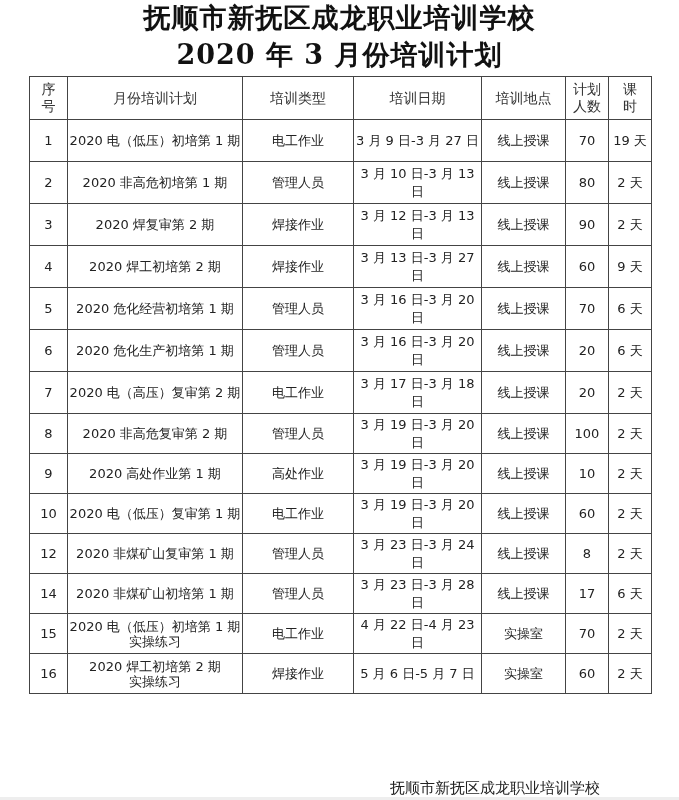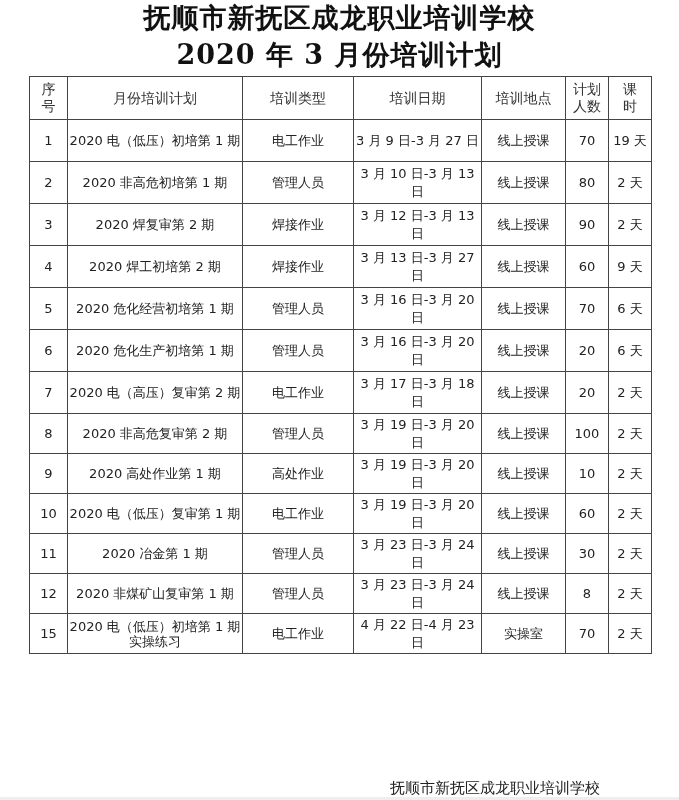--- a/index.html
+++ b/index.html
@@ -148,43 +148,52 @@
       <tr class="r-mid">
         <td>10</td>
         <td class="name"><span>2020 电（低压）复审第 1 期</span></td>
         <td>电工作业</td>
         <td>3 月 19 日-3 月 20 日</td>
         <td>线上授课</td>
         <td>60</td>
         <td>2 天</td>
       </tr>
       <tr class="r-mid">
-        <td>11</td>
-        <td class="name"><span>2020 冶金第 1 期</span></td>
-        <td>管理人员</td>
-        <td>3 月 23 日-3 月 24 日</td>
-        <td>线上授课</td>
-        <td>30</td>
-        <td>2 天</td>
-      </tr>
-      <tr class="r-mid">
         <td>12</td>
         <td class="name"><span>2020 非煤矿山复审第 1 期</span></td>
         <td>管理人员</td>
         <td>3 月 23 日-3 月 24 日</td>
         <td>线上授课</td>
         <td>8</td>
         <td>2 天</td>
+      </tr>
+      <tr class="r-mid">
+        <td>14</td>
+        <td class="name"><span>2020 非煤矿山初培第 1 期</span></td>
+        <td>管理人员</td>
+        <td>3 月 23 日-3 月 28 日</td>
+        <td>线上授课</td>
+        <td>17</td>
+        <td>6 天</td>
       </tr>
       <tr class="r-two">
         <td>15</td>
         <td class="name"><span>2020 电（低压）初培第 1 期</span><br><span>实操练习</span></td>
         <td>电工作业</td>
         <td>4 月 22 日-4 月 23 日</td>
         <td>实操室</td>
         <td>70</td>
         <td>2 天</td>
       </tr>
+      <tr class="r-two">
+        <td>16</td>
+        <td class="name"><span>2020 焊工初培第 2 期</span><br><span>实操练习</span></td>
+        <td>焊接作业</td>
+        <td>5 月 6 日-5 月 7 日</td>
+        <td>实操室</td>
+        <td>60</td>
+        <td>2 天</td>
+      </tr>
     </tbody>
 </table>
 
 <div class="footer">抚顺市新抚区成龙职业培训学校</div>
 <div class="bottom-strip"></div>
 
 </body></html>

